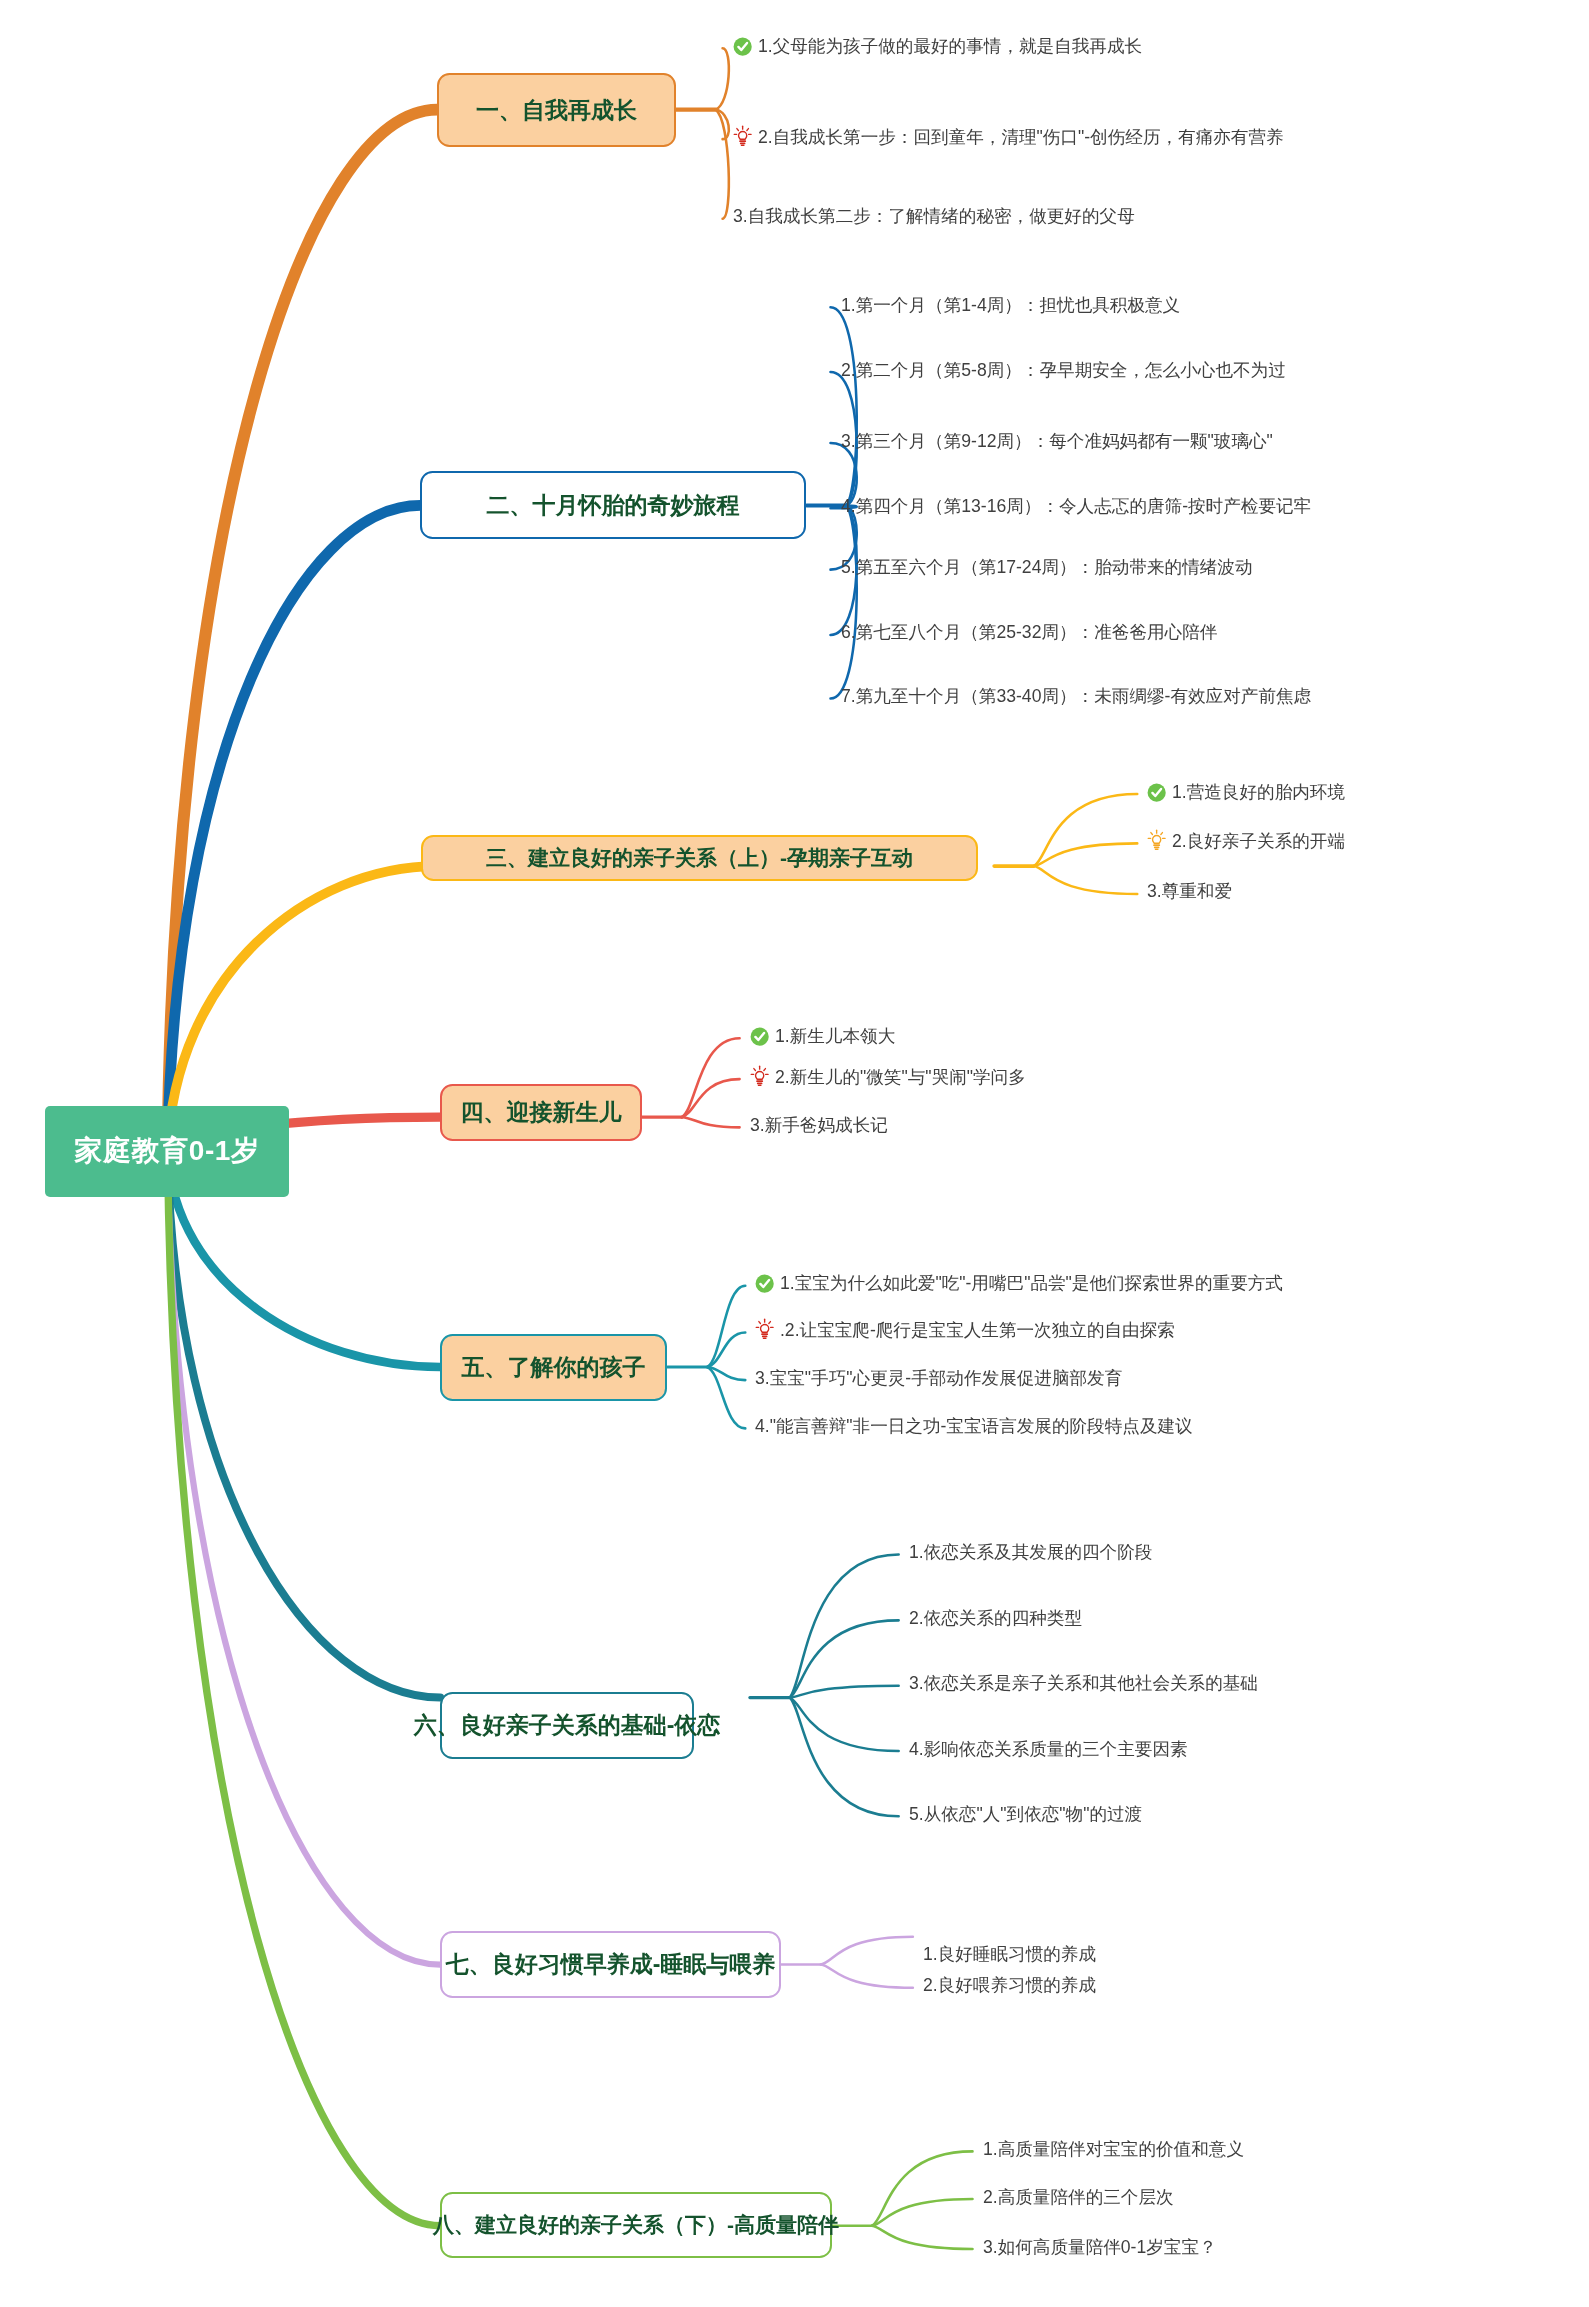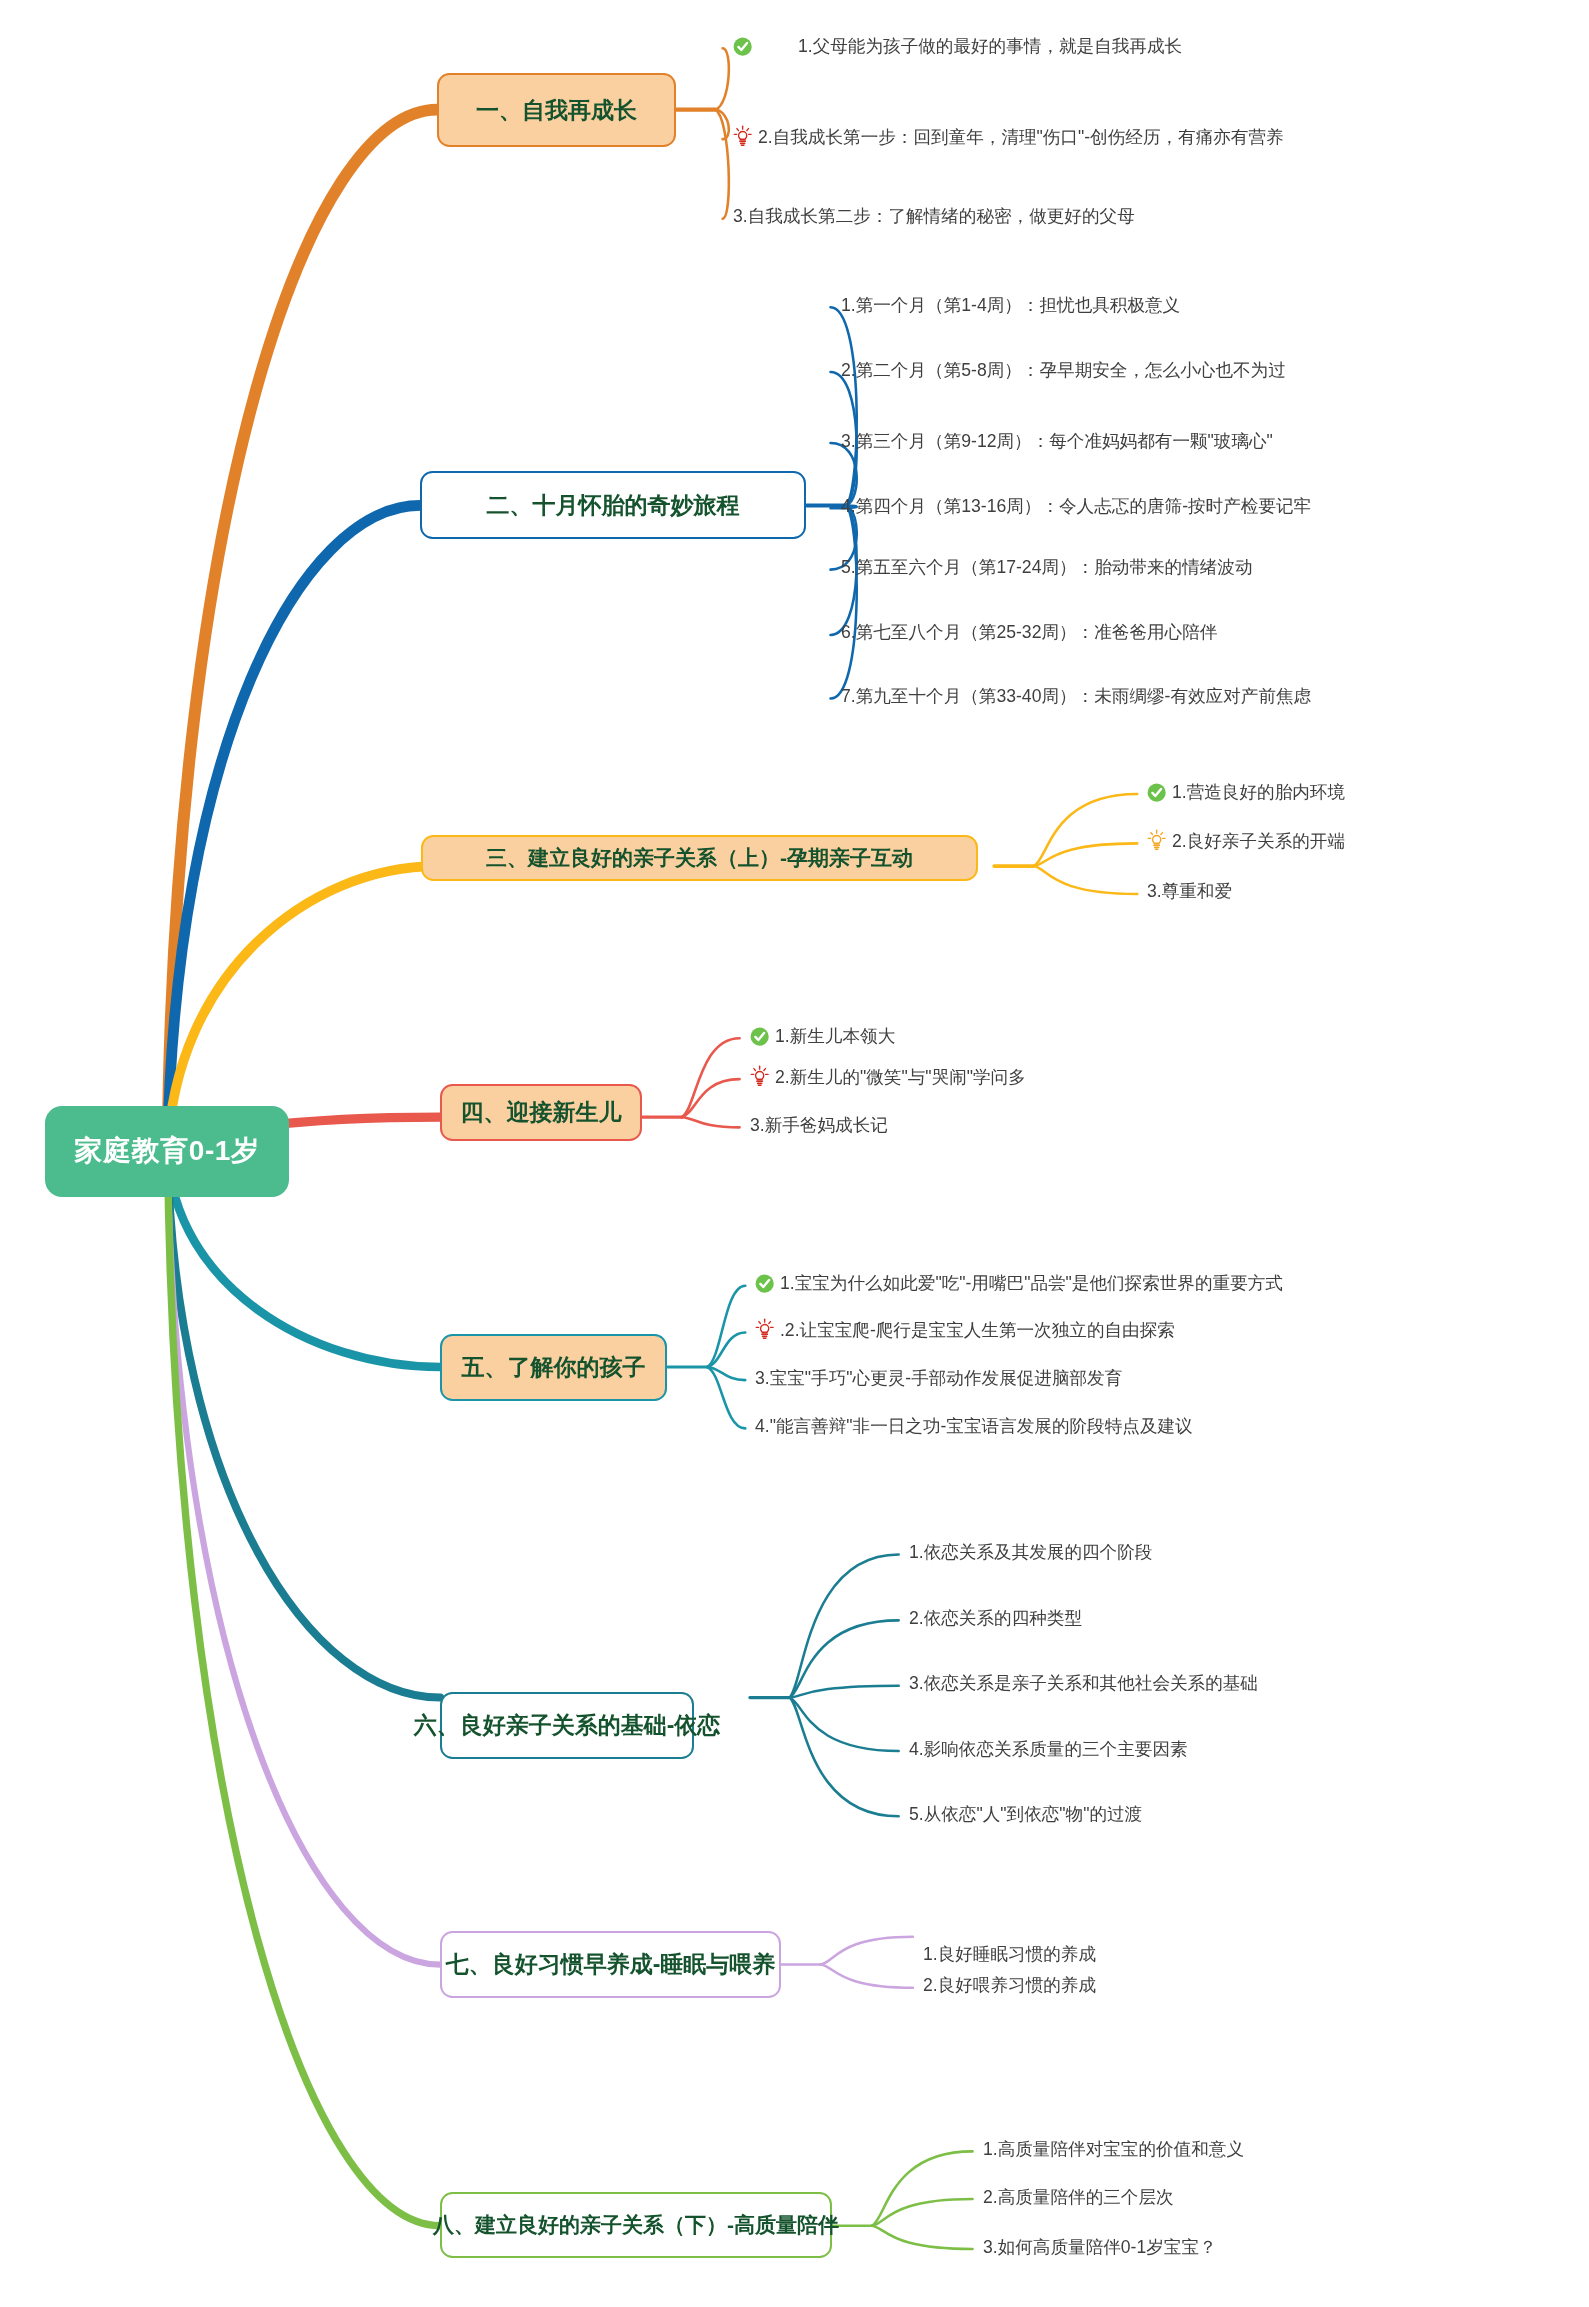--- a/index.html
+++ b/index.html
@@ -4,21 +4,21 @@
 <style>
   html,body{margin:0;padding:0;background:#ffffff;}
   body{font-family:"Liberation Sans","DejaVu Sans",sans-serif;}
   #canvas{position:relative;width:1590px;height:2307px;background:#fff;overflow:hidden;}
   #wires{position:absolute;left:0;top:0;width:1590px;height:2307px;}
 
   .node{position:absolute;box-sizing:border-box;display:flex;align-items:center;
         justify-content:center;border-radius:12.5px;text-align:center;}
   .node .label{font-weight:bold;color:#14532d;line-height:1.15;white-space:nowrap;}
 
-  #root{background:#4cbc8e;border:none;border-radius:17px;}
+  #root{background:#4cbc8e;border:none;border-radius:5px;}
   #root .label{color:#ffffff;font-size:28px;letter-spacing:0.6px;}
 
   .fill-orange{background:#fbd0a0;}
   .fill-white{background:#ffffff;}
 
   .leaf{position:absolute;display:flex;align-items:center;white-space:nowrap;}
   .leaf .ltext{font-size:17.6px;color:#3f3f3f;line-height:1.2;font-weight:500;}
 
   .ico{flex:0 0 auto;display:inline-block;margin-right:5.7px;position:relative;}
   .ico svg{display:block;}
@@ -77,21 +77,21 @@
     </svg>
 
   <div class="node" id="root" style="left:45px;top:1106px;width:244px;height:91px;">
     <span class="label">家庭教育0-1岁</span>
   </div>
 
   <div id="nodes">
       <div class="node fill-orange" style="left: 437px; top: 73px; width: 239px; height: 74px; border: 2.3px solid rgb(225, 130, 43);">
         <span class="label" style="font-size: 23px;">一、自我再成长</span>
       </div>
-      <div class="leaf" style="left: 733px; top: 36px; gap: 40px;">
+      <div class="leaf" style="left: 733px; top: 36px;">
         <span class="ico">
           <svg width="19.3" height="19.3" viewBox="0 0 34 34">
             <circle cx="17" cy="17" r="16" fill="#6cc24a"></circle>
             <path d="M9.5 17.5 L14.6 23 L24.8 10.5" fill="none" stroke="#fff" stroke-width="4.2" stroke-linecap="round" stroke-linejoin="round"></path>
           </svg>
         </span>
         <span class="ltext">1.父母能为孩子做的最好的事情，就是自我再成长</span>
       </div>
       <div class="leaf" style="left: 733px; top: 127px;">
         <span class="ico" style="margin-top: -4.5px;">

